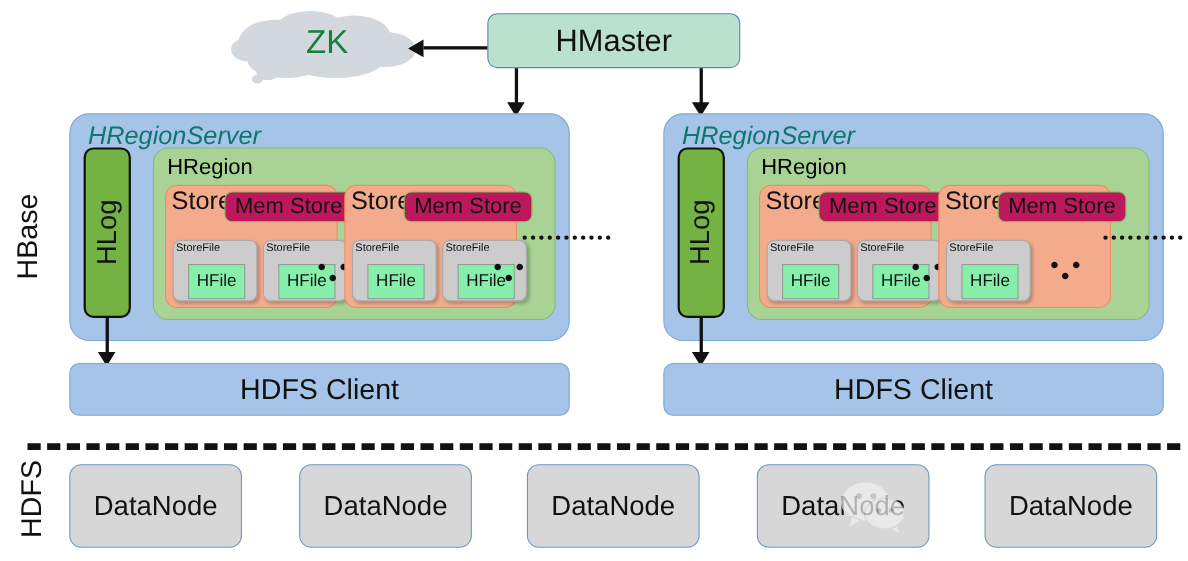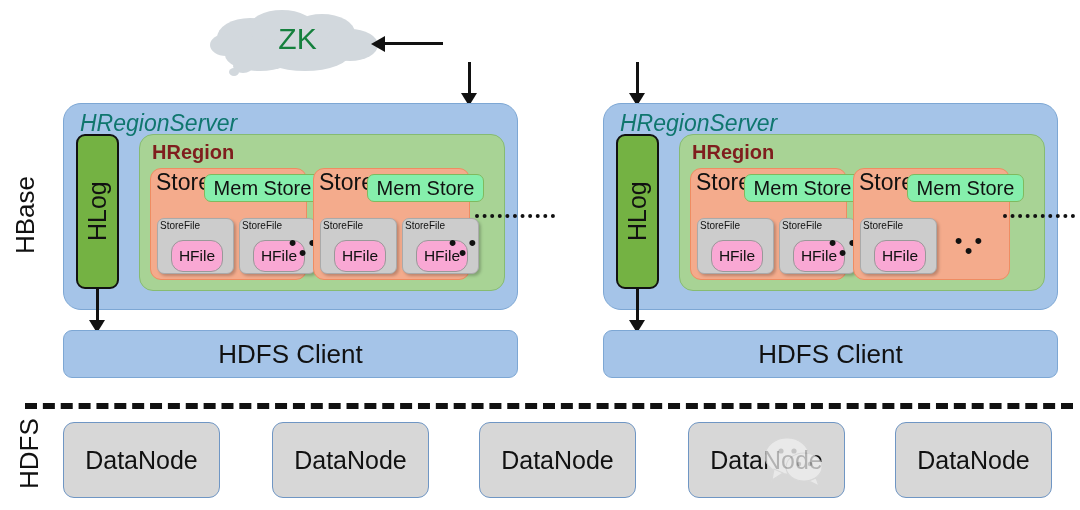--- a/index.html
+++ b/index.html
@@ -50,49 +50,49 @@
     font-size:25px;color:#111;
     writing-mode:vertical-rl;transform:rotate(180deg);
     display:flex;align-items:center;justify-content:center;
     width:100%;height:100%;
   }
 
   
   .hregion{
     background:#a8d395;border:1.3px solid #86bb72;border-radius:14px;
   }
-  .hregion-title{font-size:20px;color:#7f1d1d;font-weight:bold;}
+  .hregion-title{font-size:20px;color:#000000;}
 
   
   .store{
     background:#f4ab8c;border:1.3px solid #ef8c62;border-radius:11px;
   }
   .store-label{
     font-size:23px;color:#111;line-height:25px;width:48px;
   }
 
   
   .memstore{
-    background:#86efac;border:1.7px solid #7fba5e;border-radius:7px;
+    background:#be185d;border:1.7px solid #7fba5e;border-radius:7px;
     font-size:20px;color:#111;overflow:hidden;white-space:nowrap;
   }
 
   
   .storefile{
     background:#cccccc;border:1.1px solid #aaaaaa;border-radius:7px;
     box-shadow:2px 2px 3px rgba(0,0,0,.22);
   }
   .sf-label{
     position:absolute;left:2px;top:-1px;width:74px;
     font-size:10px;line-height:16.5px;color:#111;
     word-break:break-all;
   }
   .hfile{
     position:absolute;left:13px;top:21px;width:50px;height:30px;
-    background:#f9a8d4;border:1.1px solid #999999;border-radius:12px;
+    background:#86efac;border:1.1px solid #999999;border-radius:0;
     font-size:15.5px;color:#111;
     display:flex;align-items:center;justify-content:center;
   }
 
   
   .dots3{
     font-size:22px;color:#111;letter-spacing:3px;line-height:10px;
   }
 
   
@@ -157,20 +157,21 @@
         <ellipse cx="95" cy="45" rx="45" ry="18"></ellipse>
         <ellipse cx="50" cy="47" rx="35" ry="16"></ellipse>
         <ellipse cx="16" cy="37" rx="16" ry="11"></ellipse>
         <ellipse cx="33" cy="58" rx="10" ry="7"></ellipse>
         <ellipse cx="24" cy="64" rx="5" ry="4"></ellipse>
       </g>
     </svg>
   </div>
   <div class="abs zk-label ctext">ZK</div>
 
+  <div class="abs hmaster ctext">HMaster</div>
 
   <div class="abs arrow-line" style="left:385px;top:42px;width:58px;height:3px;"></div>
   <div class="abs arrow-head-left" style="left:371px;top:36px;"></div>
 
   <div class="abs arrow-line" style="left:468px;top:62px;width:3px;height:34px;"></div>
   <div class="abs arrow-head-down" style="left:461px;top:93px;"></div>
 
   <div class="abs arrow-line" style="left:636px;top:62px;width:3px;height:34px;"></div>
   <div class="abs arrow-head-down" style="left:629px;top:93px;"></div>
 

